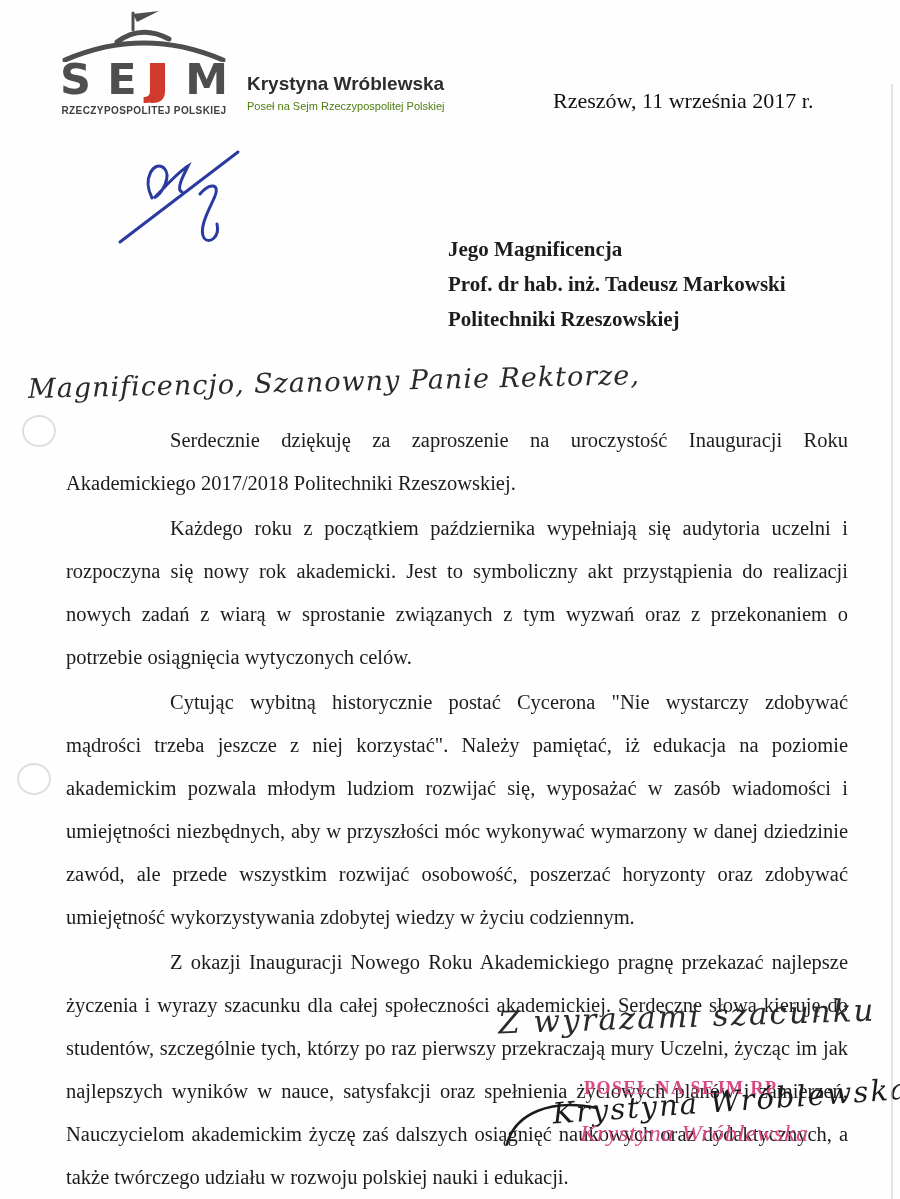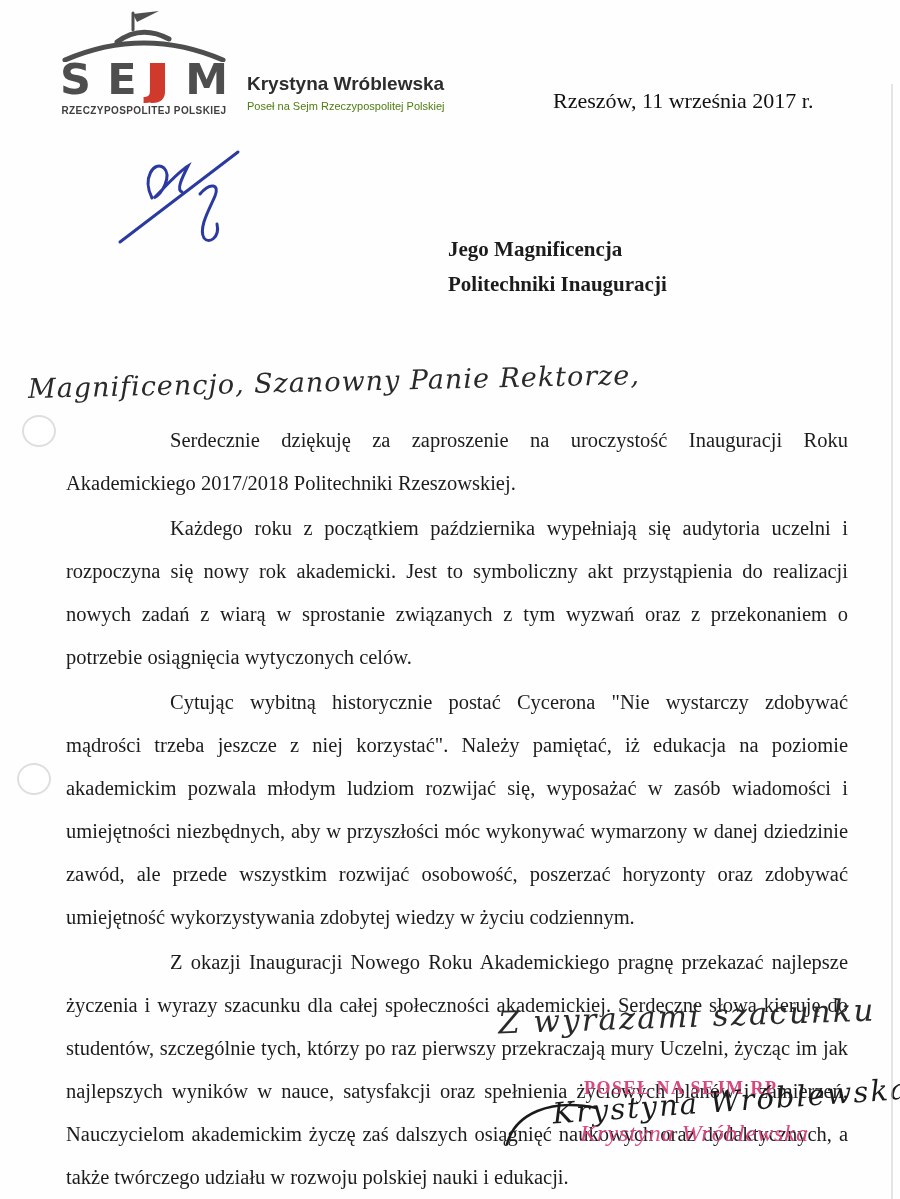--- a/index.html
+++ b/index.html
@@ -102,21 +102,22 @@
       <g stroke="#2b3aa0" stroke-width="3" fill="none" stroke-linecap="round">
         <path d="M8,106 L126,16"></path>
         <path d="M40,62 C30,42 42,24 52,32 C60,40 50,58 42,62 C54,50 66,36 76,30 C70,42 64,54 70,56"></path>
         <path d="M88,58 C98,46 108,48 103,60 C98,72 86,92 92,102 C97,109 108,101 105,88"></path>
       </g>
     </svg>
   </div>
 
   <div class="recipient">
     <div>Jego Magnificencja</div>
-    <div>Politechniki Inauguracji</div>
+    <div>Prof. dr hab. inż. Tadeusz Markowski</div>
+    <div>Politechniki Rzeszowskiej</div>
   </div>
 
   <div class="hand salutation">Magnificencjo, Szanowny Panie Rektorze,</div>
 
   <div class="body-text">
     <p>Serdecznie dziękuję za zaproszenie na uroczystość Inauguracji Roku Akademickiego 2017/2018 Politechniki Rzeszowskiej.</p>
     <p>Każdego roku z początkiem października wypełniają się audytoria uczelni i rozpoczyna się nowy rok akademicki. Jest to symboliczny akt przystąpienia do realizacji nowych zadań z wiarą w sprostanie związanych z tym wyzwań oraz z przekonaniem o potrzebie osiągnięcia wytyczonych celów.</p>
     <p>Cytując wybitną historycznie postać Cycerona "Nie wystarczy zdobywać mądrości trzeba jeszcze z niej korzystać". Należy pamiętać, iż edukacja na poziomie akademickim pozwala młodym ludziom rozwijać się, wyposażać w zasób wiadomości i umiejętności niezbędnych, aby w przyszłości móc wykonywać wymarzony w danej dziedzinie zawód, ale przede wszystkim rozwijać osobowość, poszerzać horyzonty oraz zdobywać umiejętność wykorzystywania zdobytej wiedzy w życiu codziennym.</p>
     <p>Z okazji Inauguracji Nowego Roku Akademickiego pragnę przekazać najlepsze życzenia i wyrazy szacunku dla całej społeczności akademickiej. Serdeczne słowa kieruję do studentów, szczególnie tych, którzy po raz pierwszy przekraczają mury Uczelni, życząc im jak najlepszych wyników w nauce, satysfakcji oraz spełnienia życiowych planów i zamierzeń. Nauczycielom akademickim życzę zaś dalszych osiągnięć naukowych oraz dydaktycznych, a także twórczego udziału w rozwoju polskiej nauki i edukacji.</p>
   </div>

